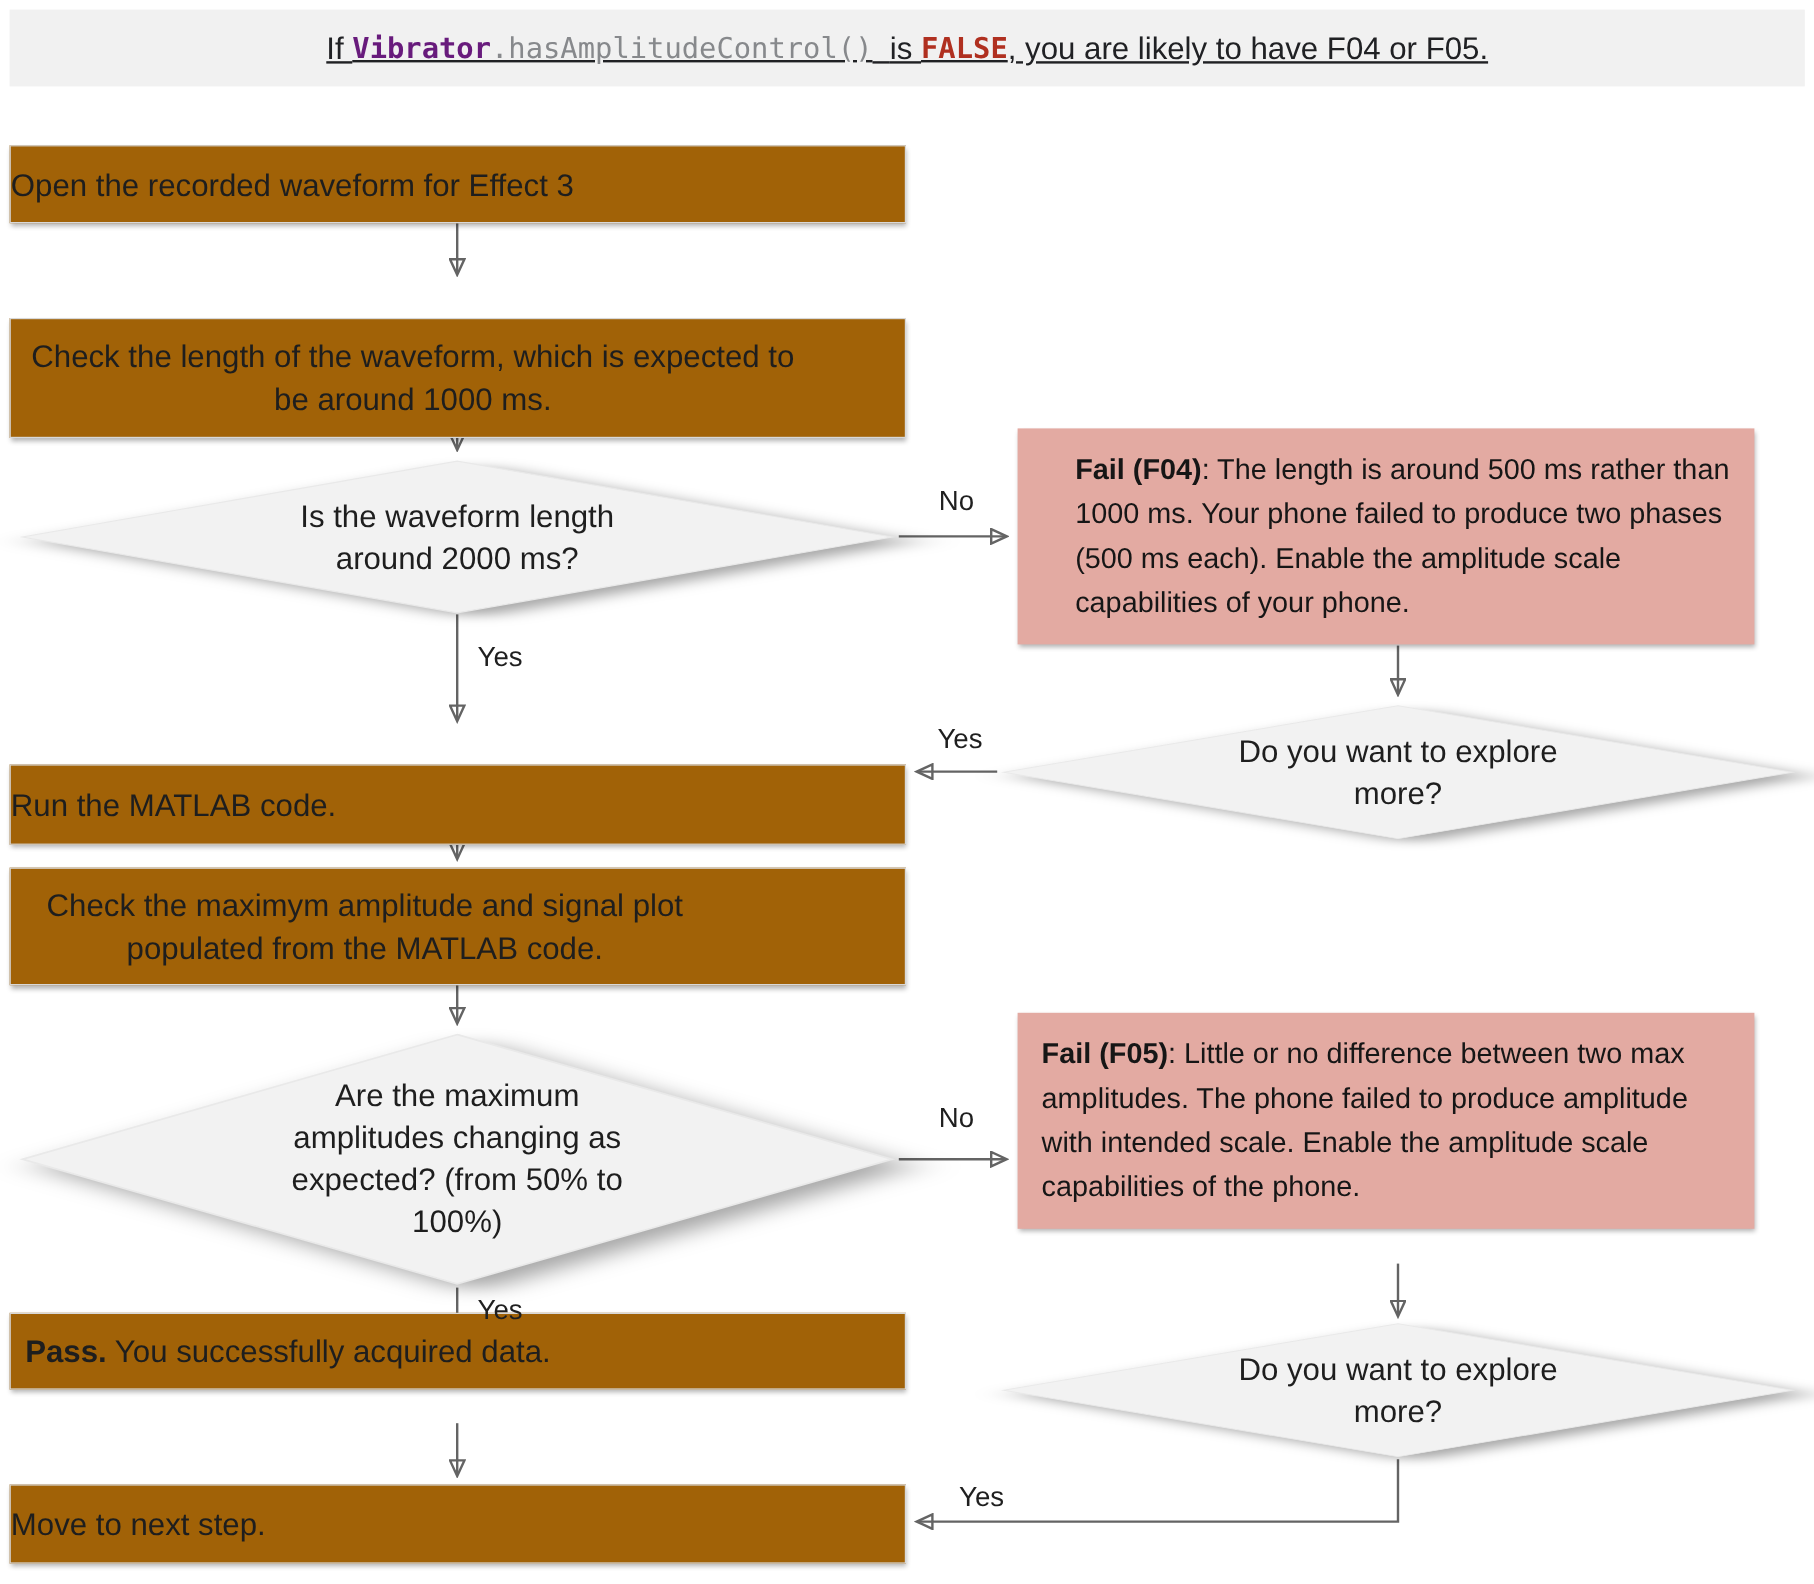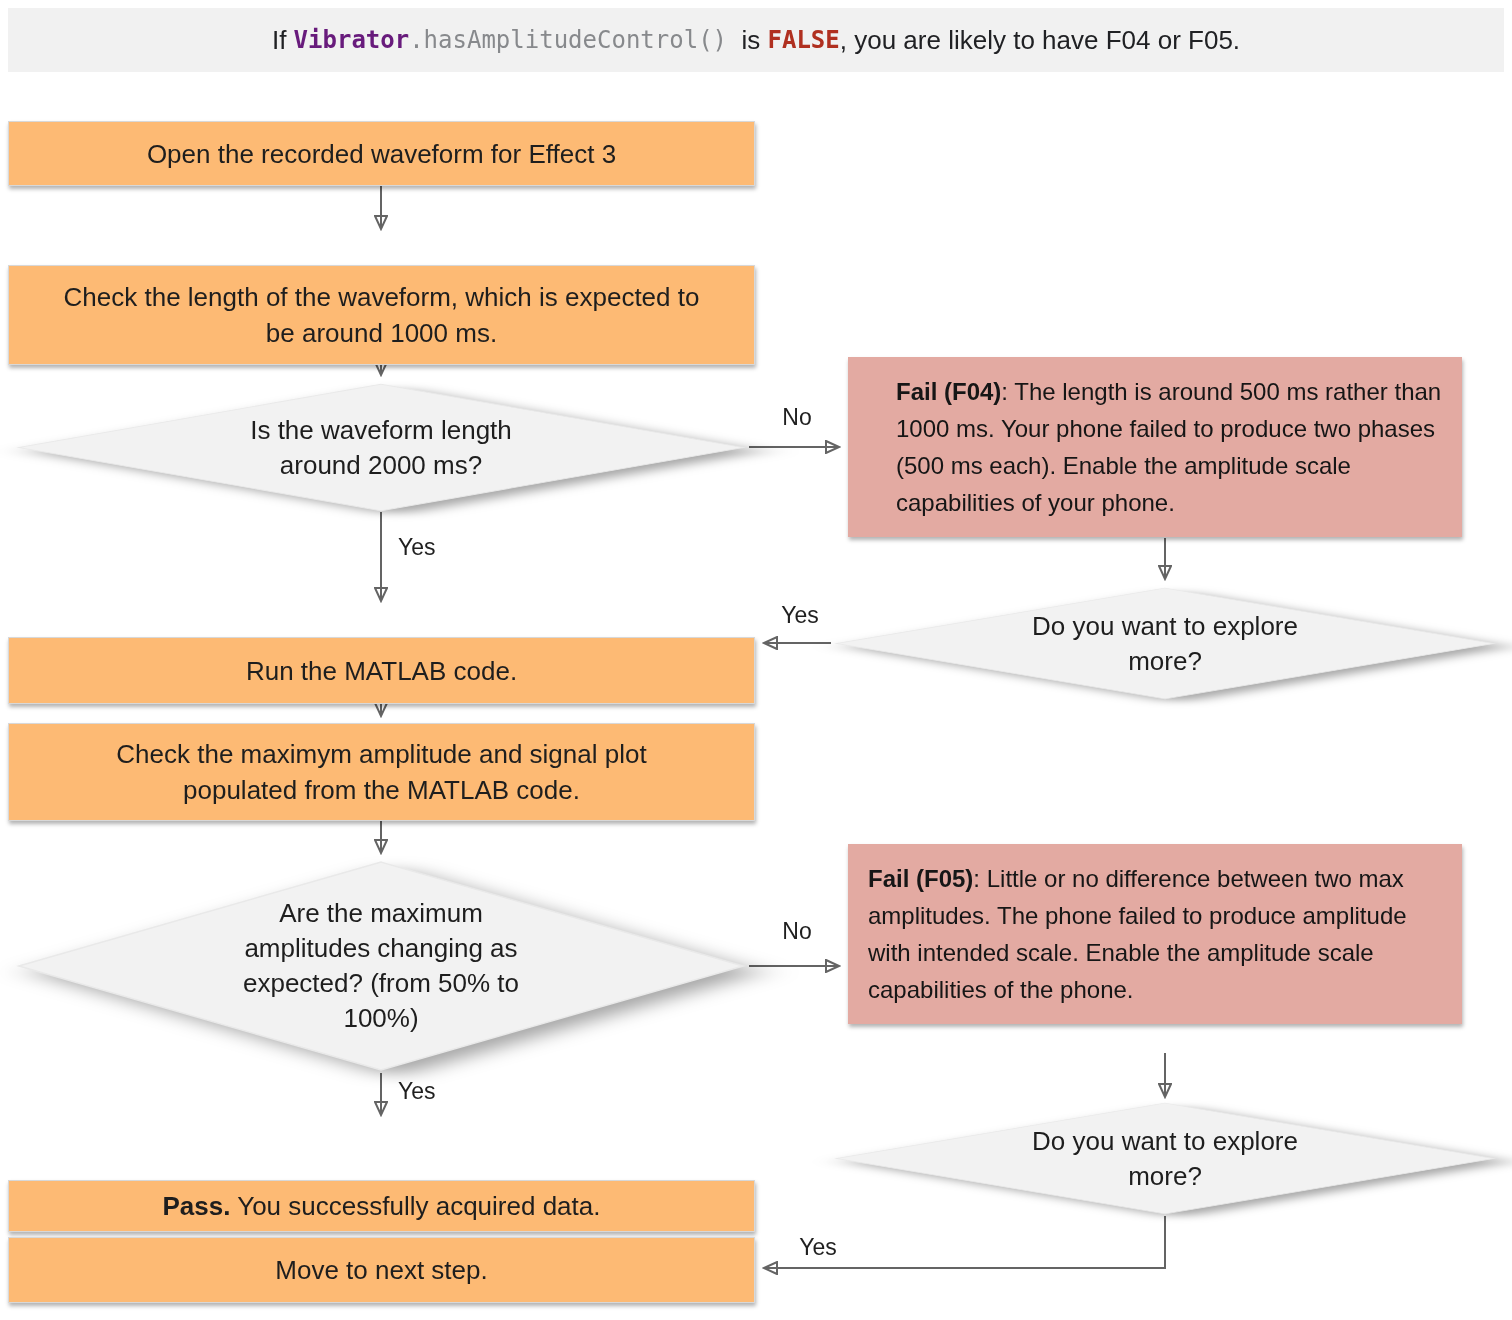--- a/index.html
+++ b/index.html
@@ -4,31 +4,31 @@
 <style>
   html,body{margin:0;padding:0;background:#ffffff;}
   .page{
     position:relative;width:1512px;height:1320px;background:#ffffff;overflow:hidden;
     font-family:"Liberation Sans",sans-serif;color:#1e1e1e;
   }
   
   .banner{
     position:absolute;left:8px;top:8px;width:1496px;height:64px;
     background:#f1f1f1;display:flex;align-items:center;justify-content:center;
-    font-size:26px;white-space:pre-wrap;color:#202124;
+    font-size:26px;white-space:pre-wrap;color:#202124;text-decoration:underline;
   }
   .b-code{font-family:"DejaVu Sans Mono","Liberation Mono",monospace;font-size:24px;}
   .b-purple{color:#681b7c;font-weight:bold;}
   .b-gray{color:#87898c;}
   .b-red{color:#b03020;font-weight:bold;}
   
   .pbox{
-    position:absolute;width:747px;background:#fdba74;border:1px solid #d8d8d8;
+    position:absolute;width:747px;background:#a16207;border:1px solid #d8d8d8;
     box-shadow:1px 3px 4px rgba(0,0,0,0.30);
-    display:flex;align-items:center;justify-content:center;box-sizing:border-box;
+    display:flex;align-items:center;box-sizing:border-box;
   }
   .ptext{font-size:26px;line-height:36px;text-align:center;color:#1e1e1e;white-space:pre-wrap;}
   .bold{font-weight:bold;}
   .diamond{position:absolute;}
   .diamond svg{position:absolute;left:0;top:0;width:100%;height:100%;overflow:visible;}
   .diamond polygon{fill:#f2f2f2;stroke:#e9e9e9;stroke-width:0.5;}
   .dshadow{filter:drop-shadow(2px 3px 3px rgba(0,0,0,0.35));}
   .dtext{
     position:absolute;left:0;top:0;width:100%;height:100%;
     display:flex;align-items:center;justify-content:center;
@@ -101,21 +101,21 @@
 
   <div class="diamond" style="left:15px;top:860px;width:732px;height:212px;">
     <svg viewBox="0 0 100 100" preserveAspectRatio="none">
         <polygon class="dshadow" points="50,1 99.5,50 50,99 0.5,50"></polygon>
       </svg>
     <div class="dtext">
         <span style="width:300px;">Are the maximum amplitudes changing as expected? (from 50% to 100%)</span>
       </div>
   </div>
 
-  <div class="pbox" style="left:8px;top:1180px;height:52px;">
+  <div class="pbox" style="left:8px;top:1094px;height:64px;padding-left:12px;">
     <span class="ptext"><span class="bold">Pass.</span><span> You successfully acquired data.</span></span>
   </div>
 
   <div class="pbox" style="left:8px;top:1237px;height:66px;">
     <span class="ptext">Move to next step.</span>
   </div>
 
   <div class="fbox" style="top:357px;padding-left:48px;">
     <span class="ftext"><span class="bold">Fail (F04)</span><span>: The length is around 500 ms rather than 1000 ms. Your phone failed to produce two phases (500 ms each). Enable the amplitude scale capabilities of your phone.</span></span>
   </div>

